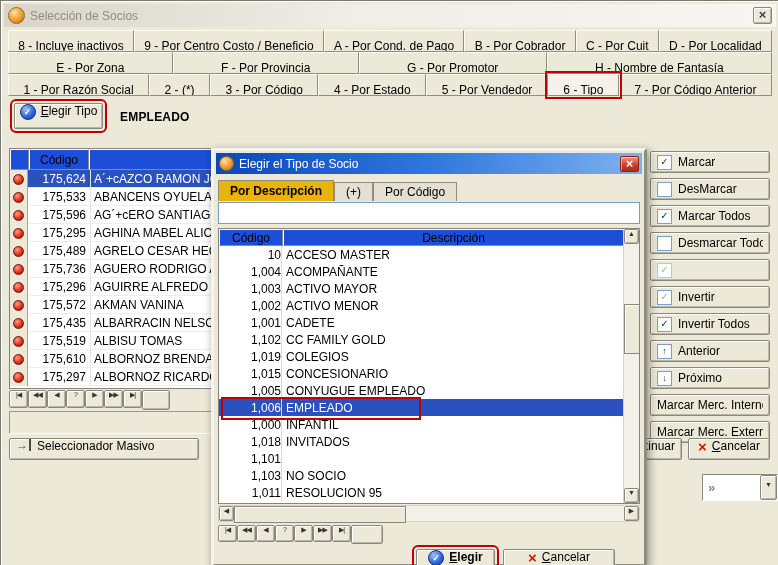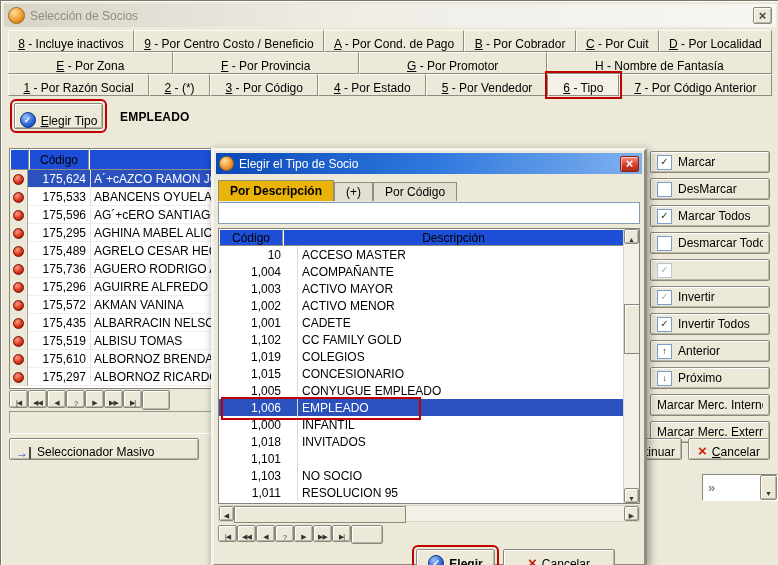--- a/index.html
+++ b/index.html
@@ -1,21 +1,21 @@
 <!DOCTYPE html>
 <html><head>
 <meta charset="utf-8">
 <style>
   html,body{margin:0;padding:0}
   body{background:#f2f1ec;font-family:"Liberation Sans",sans-serif}
   .screen{position:relative;width:778px;height:565px;background:#ece9d8;border:1px solid #7b786d;
     box-shadow:inset 1px 1px 0 #fff, inset -1px -1px 0 #b5b2a5;font-size:12px;color:#000;overflow:hidden}
 
   
-  .btn{display:inline-flex;align-items:flex-end;justify-content:center;background:#ece9d8;
+  .btn{display:inline-flex;align-items:flex-start;justify-content:center;background:#ece9d8;
     border:1px solid #8a887c;border-radius:2px;box-shadow:inset 1px 1px 0 #fff, inset -1px -1px 0 #b9b6a8;
     font-size:12px;cursor:default;font-family:"Liberation Sans",sans-serif;color:#000;padding:0}
 
   .red-frame{outline:2px solid #c00000}
   .of2{outline-offset:2px}
   .hotkey{display:inline-block;white-space:nowrap}
   .hotkey::first-letter{text-decoration:underline}
   .bold{font-weight:bold}
 
   
@@ -26,21 +26,21 @@
   .app-icon{width:15px;height:15px;flex:0 0 auto;border-radius:50%;
     background:radial-gradient(circle at 35% 30%,#ffe0a0,#f29a2e 55%,#b86a0c);border:1px solid #9a6a20}
   .app-icon.small{width:13px;height:13px}
   .close-main{width:19px;height:17px;margin-left:auto}
   .close-x::before{content:"×";font-weight:bold;font-size:13px;line-height:1;color:#44423a}
   .close-x.white::before{color:#fff}
 
   
   .tabrow{position:absolute;left:7px;right:7px;height:22px;display:flex}
   .r1{top:29px}.r2{top:51px}.r3{top:73px}
-  .tab{flex:1 1 auto;min-width:0;display:flex;align-items:flex-end;justify-content:center;padding:0 7px;
+  .tab{flex:1 1 auto;min-width:0;display:flex;align-items:flex-start;justify-content:center;padding:8px 7px;
     background:#ece9d8;border:1px solid;border-color:#fbfaf6 #8f8c80 #8f8c80 #fbfaf6;white-space:nowrap;overflow:hidden}
   .tab.active{background:#f4f2e8}
   .tab.red-frame{outline-offset:1px;z-index:2}
 
   
   .elegir-tipo{position:absolute;left:13px;top:102px;width:89px;height:26px;gap:5px;z-index:2}
   .chk{width:14px;height:14px;flex:0 0 auto;border-radius:50%;color:#fff;font-size:9px;font-weight:bold;
     display:flex;align-items:center;justify-content:center;border:1px solid #0d3480;
     background:radial-gradient(circle at 35% 30%,#9cc4f4,#2a62d8 60%,#123f9e)}
   .chk::before{content:"✓"}
@@ -122,21 +122,21 @@
     font-family:"Liberation Sans",sans-serif;flex:0 0 auto}
 
   .mgrid{margin-top:4px;height:274px;flex:0 0 auto;border:1px solid #86837a;background:#fff;
     position:relative;display:flex;flex-direction:column;overflow:hidden}
   .mgh{display:flex;height:17px;margin-right:15px;flex:0 0 auto}
   .mgh .c{width:62px}
   .mgh .d{flex:1}
   .mrows{margin-right:15px;display:flex;flex-direction:column}
   .mrow{display:flex;height:17px;flex:0 0 auto;position:relative}
   .mrow .c{width:62px;flex:0 0 auto;display:flex;align-items:center;justify-content:flex-end;
-    padding-right:16px;border-right:1px solid #dedcd2;white-space:nowrap}
+    padding-right:0;border-right:1px solid #dedcd2;white-space:nowrap}
   .mrow .d{flex:1;display:flex;align-items:center;padding-left:4px;white-space:nowrap;overflow:hidden}
   .mrow.selected{background:#2b51be;color:#fff}
   .mrow.red-frame{outline:none}
   .mrow.red-frame::after{content:"";position:absolute;left:2px;top:-2px;width:196px;height:19px;
     border:2px solid #c00000;pointer-events:none;z-index:5}
 
   .vscroll{position:absolute;right:0;top:0;bottom:0;width:15px;background:#f3f1e7;
     border-left:1px solid #d8d5c8;display:flex;flex-direction:column}
   .vs-btn{width:15px;height:15px;flex:0 0 auto}
   .vs-btn.up::before{content:"▲";font-size:7px;color:#333}

